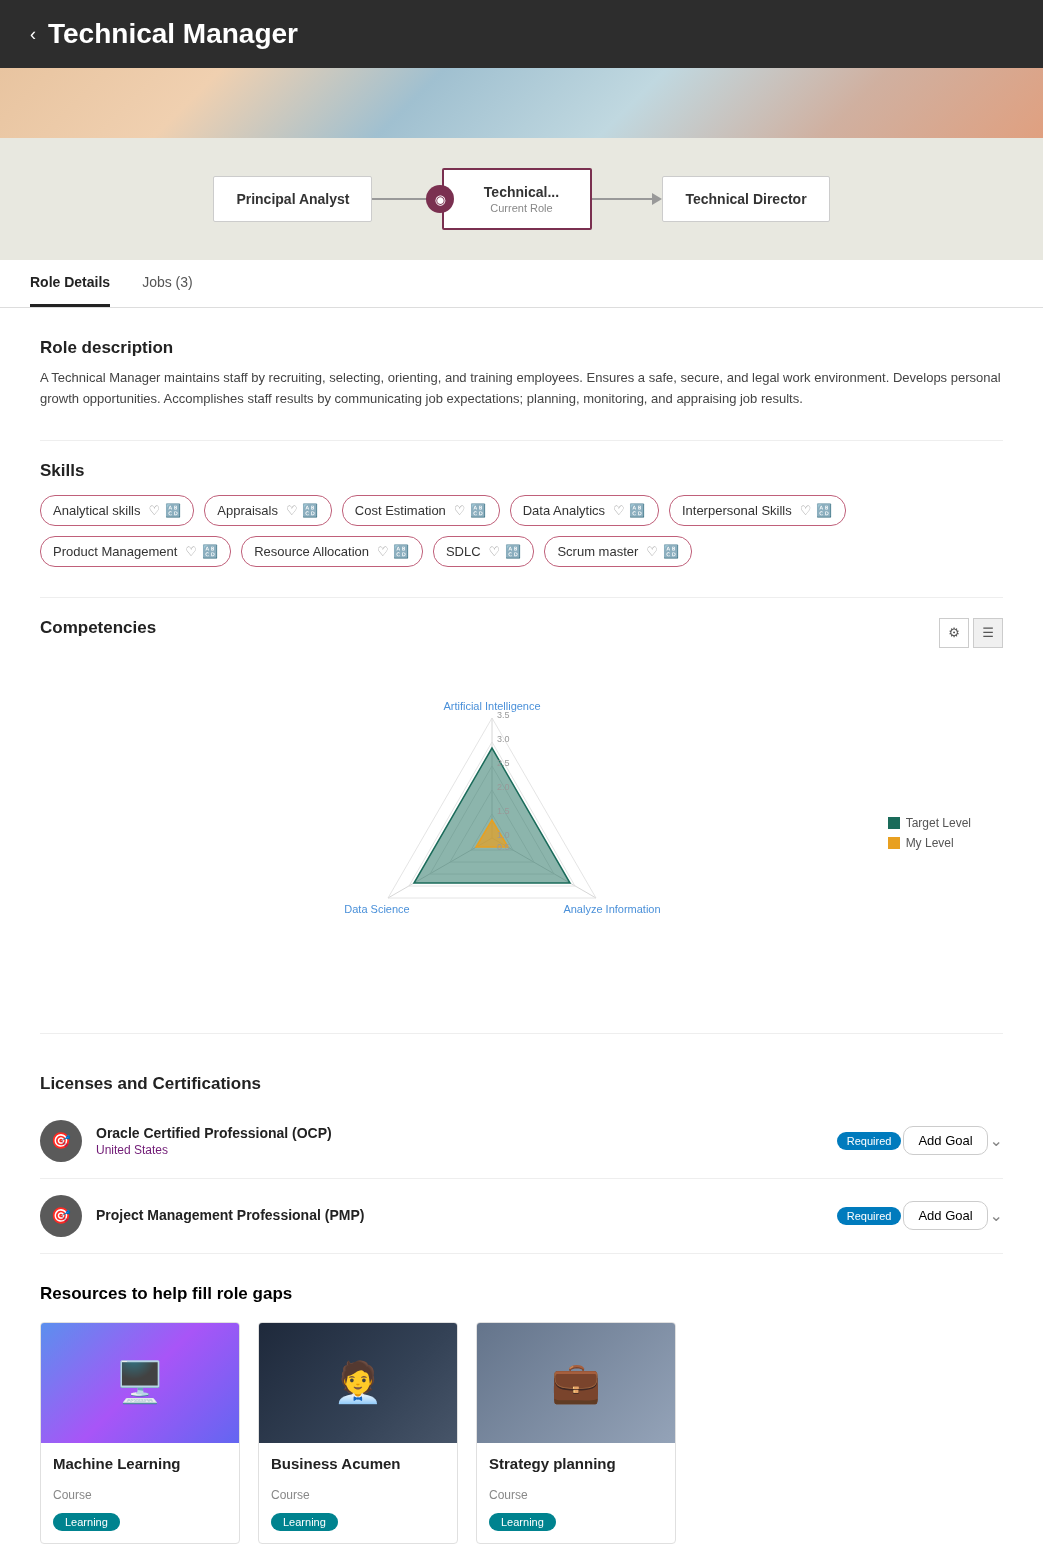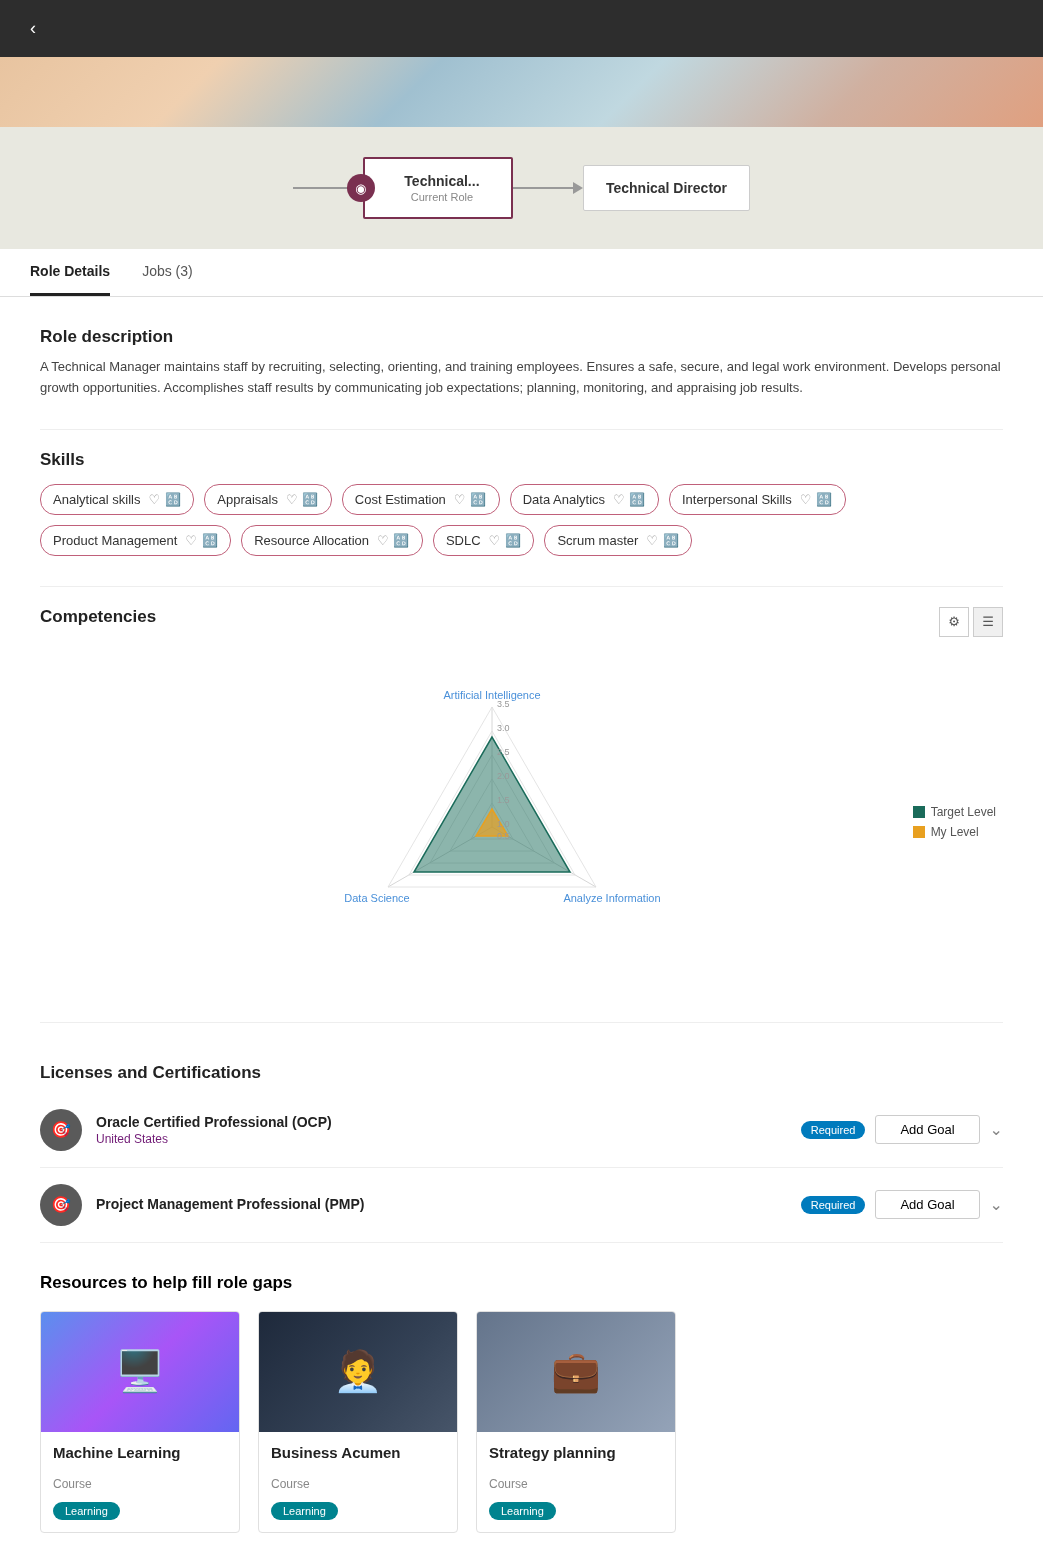--- a/index.html
+++ b/index.html
@@ -208,21 +208,21 @@
       align-items: flex-start;
       padding: 20px;
       position: relative;
     }
     .radar-svg {
       width: 500px;
       height: 300px;
     }
     .legend {
       position: absolute;
-      right: 7px;
+      right: 32px;
       top: 50%;
       transform: translateY(-50%);
       display: flex;
       flex-direction: column;
       gap: 6px;
     }
     .legend-item {
       display: flex;
       align-items: center;
       gap: 6px;
@@ -265,36 +265,36 @@
       color: #222;
     }
     .license-country {
       font-size: 12px;
       color: #701a75;
       margin-top: 2px;
     }
     .license-right {
       display: flex;
       align-items: center;
-      gap: 10px;
+      gap: 2px;
     }
     .required-badge {
       background: #007bbd;
       color: white;
       font-size: 11px;
       padding: 3px 10px;
       border-radius: 20px;
     }
     .add-goal-btn {
       border: 1px solid #ccc;
       background: white;
-      padding: 6px 24px;
+      padding: 6px 14px;
       font-size: 13px;
       cursor: pointer;
-      border-radius: 3px;
+      border-radius: 10px;
     }
     .expand-icon {
       color: #888;
       font-size: 16px;
       cursor: pointer;
     }
 
     
     .resources-section { margin-top: 30px; }
     .resources-title {
@@ -345,26 +345,32 @@
       display: inline-block;
     }
 
     .divider { border: none; border-top: 1px solid #eee; margin: 20px 0; }
   </style>
 </head>
 <body>
 
 <div class="header">
   <span class="header-back">‹</span>
+  <span class="header-title">Technical Manager</span>
 </div>
 
 <div class="hero-banner"></div>
 
 <div class="career-path-section">
 
+  <div class="career-node">
+    <div class="career-box">
+      <div class="career-box-title">Principal Analyst</div>
+    </div>
+  </div>
 
   <div class="career-connector">
     <div class="career-line"></div>
     <div class="career-arrow"></div>
   </div>
 
   <div class="career-node">
     <div class="career-box current" style="position:relative; padding-left:30px;">
       <div class="current-icon">◉</div>
       <div class="career-box-title">Technical...</div>

